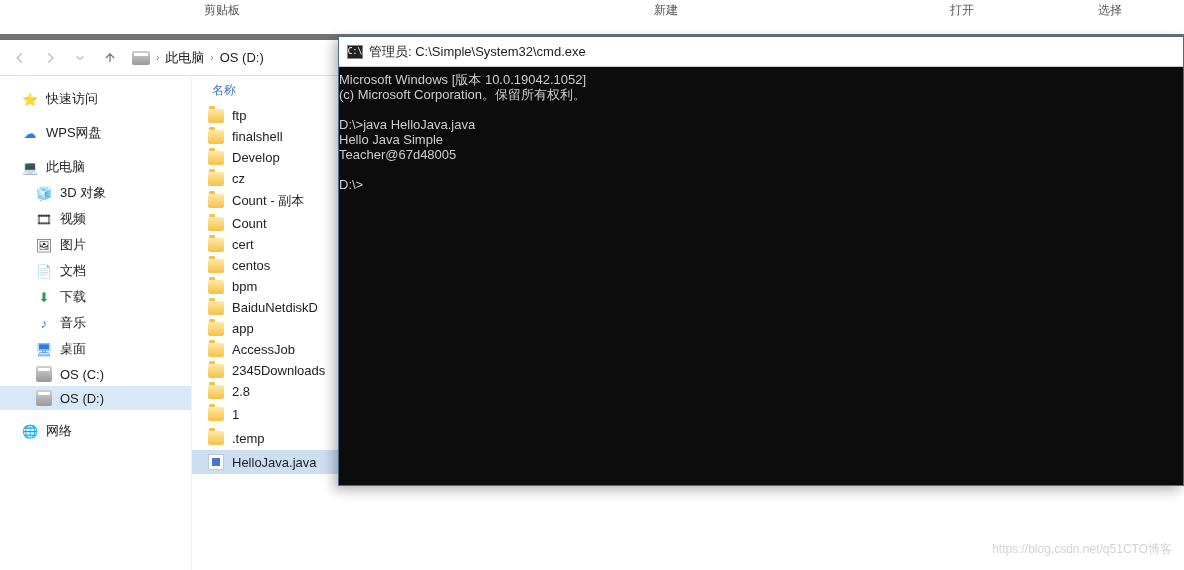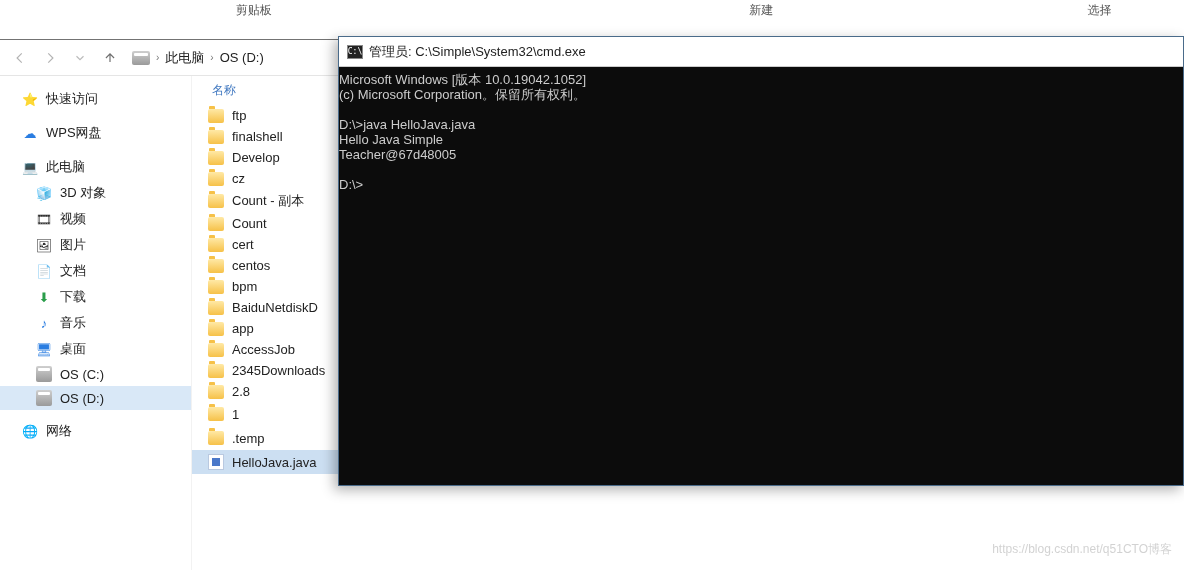--- a/index.html
+++ b/index.html
@@ -1,17 +1,17 @@
 <!DOCTYPE html>
 <html><head>
 <meta charset="utf-8">
 <style>
 *{box-sizing:border-box;margin:0;padding:0;font-family:"Microsoft YaHei","Segoe UI",sans-serif;font-size:13px;color:#222}
 body{background:#fff;width:1184px;height:570px;overflow:hidden;position:relative}
-.ribbon-row{height:40px;border-bottom:1px solid #737373;display:flex}
+.ribbon-row{height:40px;border-bottom:6px solid #737373;display:flex}
 .ribbon-group{flex:1;text-align:center;color:#555;font-size:12px;padding-top:2px}
 .nav-bar{height:36px;display:flex;align-items:center;padding:0 12px;gap:14px;border-bottom:1px solid #e5e5e5}
 .nav-arrow{width:16px;height:16px;opacity:.45;display:flex;align-items:center;justify-content:center}
 .nav-arrow svg{width:14px;height:14px;stroke:#555;fill:none;stroke-width:2}
 .nav-up{opacity:.85}
 .path{display:flex;align-items:center;gap:6px;font-size:13px}
 .disk-ico{width:18px;height:14px;background:linear-gradient(#cfcfcf,#9a9a9a);border-radius:2px;position:relative}
 .disk-ico:before{content:"";position:absolute;top:2px;left:2px;right:2px;height:3px;background:#fff;border-radius:1px}
 .crumb{color:#222}
 .chev{color:#777;font-size:10px}
@@ -43,20 +43,21 @@
 </head>
 <body>
 
 <div class="ribbon-row">
   <div class="ribbon-group"></div>
   <div class="ribbon-group">剪贴板</div>
   <div class="ribbon-group"></div>
   <div class="ribbon-group"></div>
   <div class="ribbon-group">新建</div>
   <div class="ribbon-group"></div>
+  <div class="ribbon-group">打开</div>
   <div class="ribbon-group">选择</div>
 </div>
 
 <div class="nav-bar">
   <span class="nav-arrow">
       <svg viewBox="0 0 24 24">
         <path d="M15 4l-8 8 8 8"></path>
       </svg>
     </span>
   <span class="nav-arrow">

